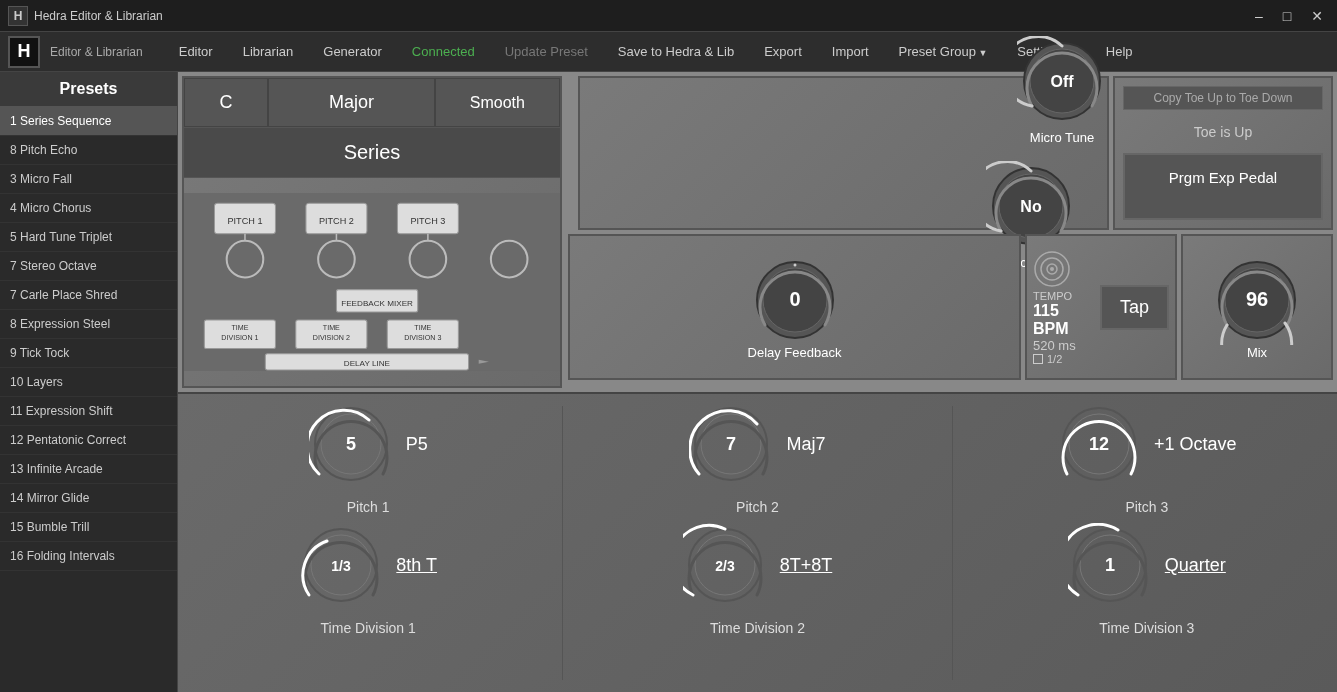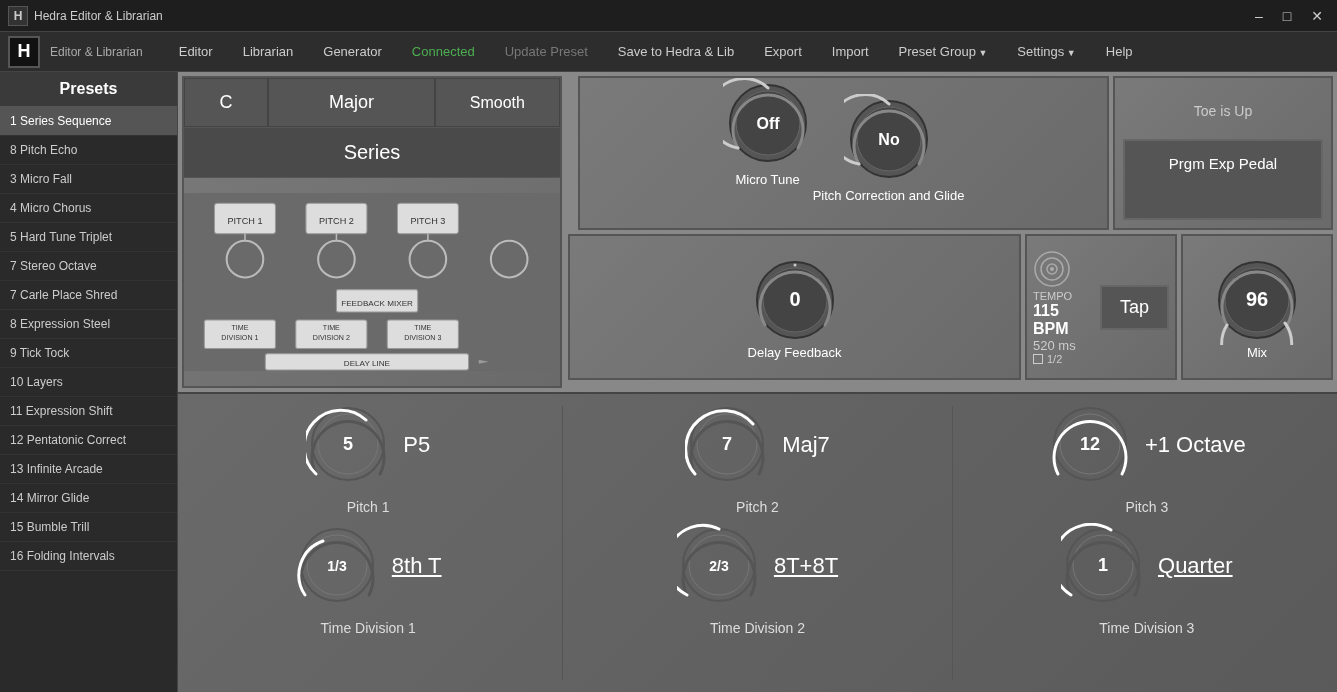--- a/index.html
+++ b/index.html
@@ -42,21 +42,21 @@
     .key-btn { flex: 1; background: #555; border: 1px solid #444; display: flex; align-items: center; justify-content: center; font-size: 18px; color: #fff; cursor: pointer; }
     .scale-btn { flex: 2; background: #555; border: 1px solid #444; display: flex; align-items: center; justify-content: center; font-size: 18px; color: #fff; cursor: pointer; }
     .smooth-btn { flex: 1.5; background: #555; border: 1px solid #444; display: flex; align-items: center; justify-content: center; font-size: 16px; color: #fff; cursor: pointer; }
     .series-row { height: 50px; background: #4a4a4a; border-bottom: 1px solid #555; display: flex; align-items: center; justify-content: center; font-size: 20px; color: #fff; cursor: pointer; }
     .diagram-area { flex: 1; position: relative; display: flex; align-items: center; justify-content: center; overflow: hidden; }
     .diagram-svg { width: 100%; height: 100%; }
 
     
     #center-right { flex: 1; display: flex; flex-direction: column; }
     #micro-tune-row { display: flex; height: 160px; }
-    #micro-tune-panel { flex: 1; background: linear-gradient(135deg, #7a7a7a, #6a6a6a); border: 2px solid #555; margin: 4px 2px 2px 12px; display: flex; flex-direction: row; align-items: flex-start; justify-content: center; }
+    #micro-tune-panel { flex: 1; background: linear-gradient(135deg, #7a7a7a, #6a6a6a); border: 2px solid #555; margin: 4px 2px 2px 12px; display: flex; flex-direction: column; align-items: flex-end; justify-content: center; }
     #exp-pedal-panel { width: 220px; background: linear-gradient(135deg, #7a7a7a, #6a6a6a); border: 2px solid #555; margin: 4px 4px 2px 2px; display: flex; flex-direction: column; align-items: stretch; padding: 8px; }
     #delay-row { display: flex; height: 152px; }
     #delay-feedback-panel { flex: 1; background: linear-gradient(135deg, #7a7a7a, #6a6a6a); border: 2px solid #555; margin: 2px 2px 4px 2px; display: flex; flex-direction: column; align-items: center; justify-content: center; }
     #tempo-panel { width: 152px; background: linear-gradient(135deg, #7a7a7a, #6a6a6a); border: 2px solid #555; margin: 2px 2px 4px 2px; display: flex; flex-direction: column; align-items: center; justify-content: center; padding: 6px; }
     #mix-panel { width: 152px; background: linear-gradient(135deg, #7a7a7a, #6a6a6a); border: 2px solid #555; margin: 2px 4px 4px 2px; display: flex; flex-direction: column; align-items: center; justify-content: center; }
 
     
     .knob-container { display: flex; flex-direction: column; align-items: center; gap: 4px; }
     .knob-label { font-size: 13px; color: #fff; text-align: center; }
 
@@ -68,21 +68,21 @@
     .tempo-bpm { font-size: 16px; color: #fff; font-weight: bold; }
     .tempo-ms { font-size: 13px; color: #ccc; }
     .tempo-half { font-size: 11px; color: #ccc; display: flex; align-items: center; gap: 4px; text-align: center; }
     .tempo-checkbox { width: 10px; height: 10px; border: 1px solid #ccc; background: transparent; }
     .tap-btn { background: #555; border: 2px solid #666; color: #fff; font-size: 18px; padding: 10px 18px; cursor: pointer; margin-left: 8px; }
 
     
     #bottom-section { flex: 1; background: linear-gradient(135deg, #6a6a6a, #5a5a5a); display: flex; padding: 8px; gap: 8px; border-top: 2px solid #444; }
     .pitch-time-group { flex: 1; display: flex; flex-direction: column; align-items: center; gap: 8px; }
     .pitch-knob-row { display: flex; align-items: center; gap: 12px; }
-    .pitch-interval { font-size: 22px; color: #fff; }
+    .pitch-interval { font-size: 18px; color: #fff; }
     .group-label { font-size: 14px; color: #ddd; margin-top: 4px; }
     .time-knob-row { display: flex; align-items: center; gap: 12px; text-decoration: underline; }
 
     
     .tempo-row { display: flex; align-items: center; width: 100%; }
     .tempo-info { display: flex; flex-direction: column; align-items: flex-start; flex: 1; }
   </style>
 </head>
 <body>
 
@@ -208,20 +208,21 @@
                 <circle cx="45" cy="45" r="32" fill="#444" stroke="#666" stroke-width="1"></circle>
                 <text x="45" y="51" text-anchor="middle" font-size="16" fill="#fff" font-weight="bold">No</text>
                 <path d="M 15 70 A 35 35 0 1 1 75 70" fill="none" stroke="#888" stroke-width="3" stroke-linecap="round"></path>
                 <path d="M 15 70 A 35 35 0 1 1 45 10" fill="none" stroke="#ccc" stroke-width="3" stroke-linecap="round"></path>
               </svg>
               <span class="knob-label">Pitch Correction and Glide</span>
             </div>
           </div>
 
           <div id="exp-pedal-panel">
+            <div class="exp-copy-btn" style="color:#aaa; font-size:12px;">Copy Toe Up to Toe Down</div>
             <div class="exp-toe-text" style="flex:1; display:flex; align-items:center; justify-content:center; font-size:14px; color:#ccc;">Toe is Up</div>
             <div class="exp-prgm-btn" style="background:#555; border:2px solid #666; color:#fff; font-size:15px; padding:14px; text-align:center; cursor:pointer; margin-top:auto;">Prgm Exp Pedal</div>
           </div>
         </div>
 
         <div id="delay-row">
 
           <div id="delay-feedback-panel">
             <svg width="90" height="90" viewBox="0 0 90 90">
               <circle cx="45" cy="45" r="38" fill="#555" stroke="#333" stroke-width="2"></circle>

